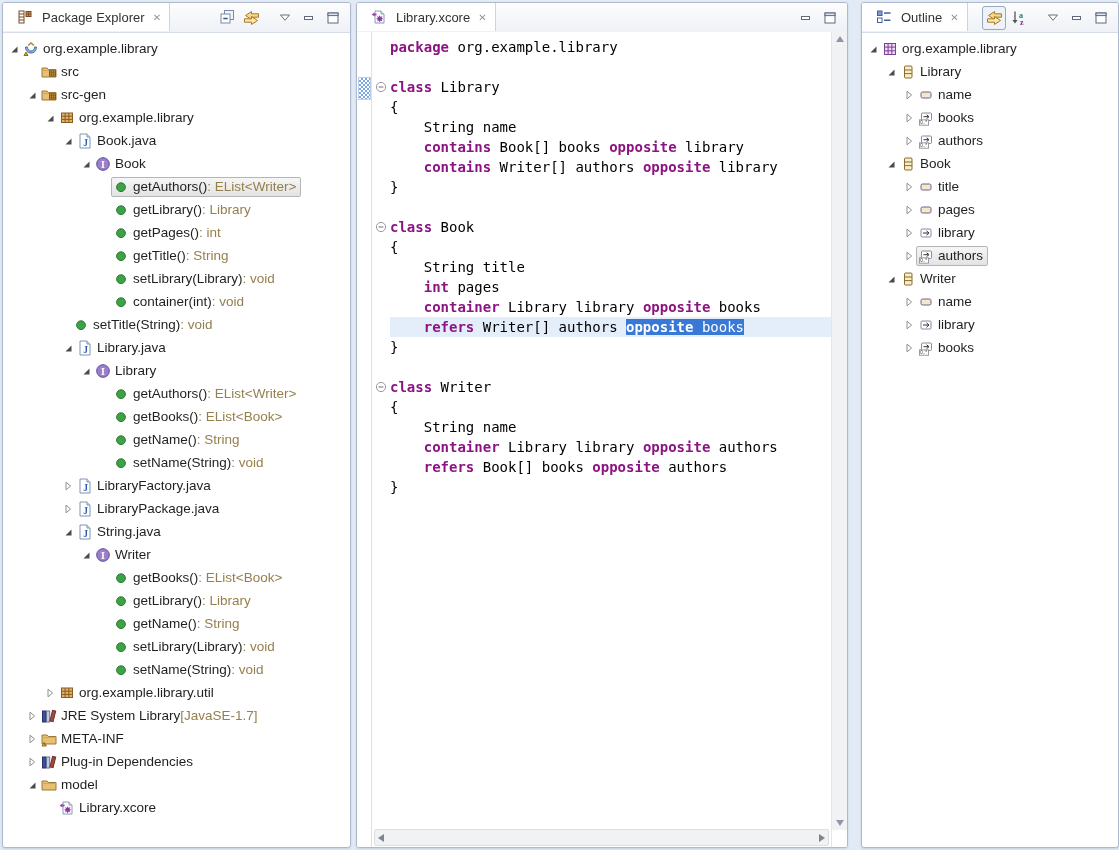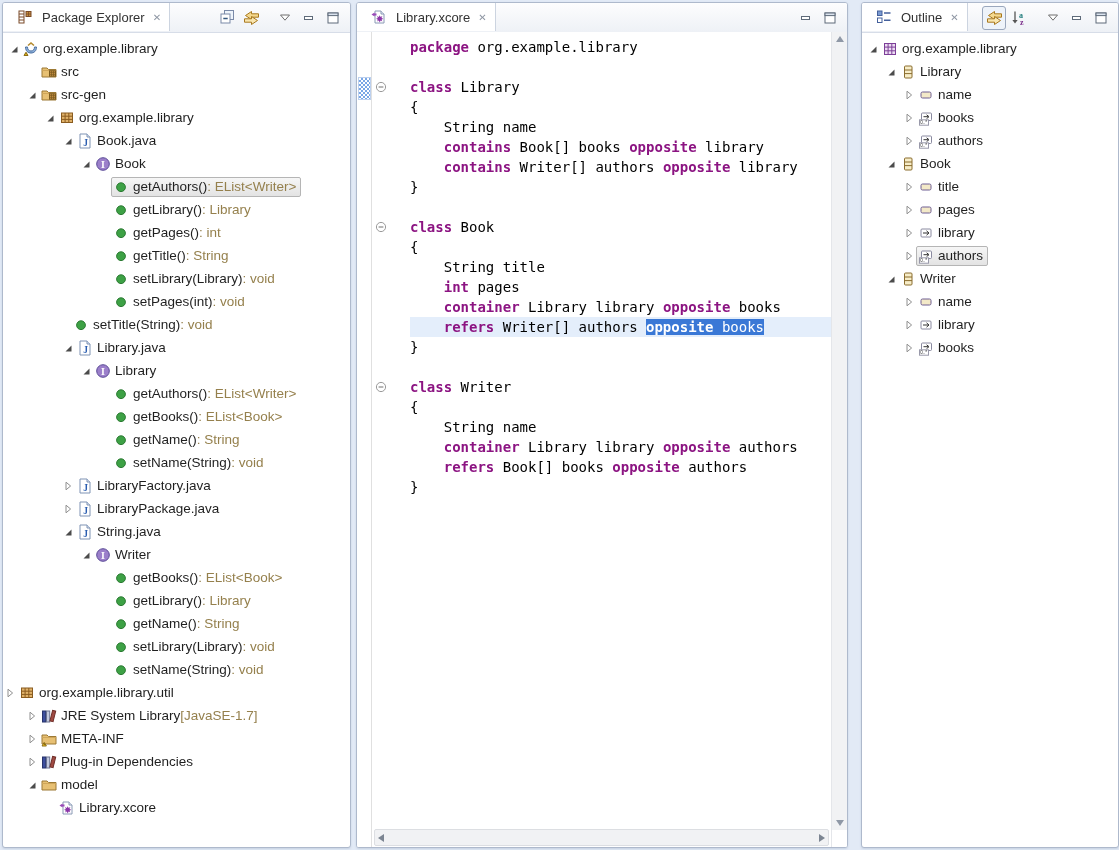--- a/index.html
+++ b/index.html
@@ -24,21 +24,21 @@
   .selwrap{display:inline-flex;align-items:center;padding:1px 4px 1px 1px;border:1px solid transparent;border-radius:2px;}
   .selwrap.selected{background:linear-gradient(#f6f6f6,#e3e3e3);border-color:#b5b5b5;}
   .lbl{color:#1f1f1f;}
   .sfx{color:#95804d;}
 
   .ebody{position:absolute;top:29px;left:0;right:0;bottom:0;display:flex;background:#fff;}
   .ruler{width:14px;flex:0 0 14px;background:#fff;border-right:1px solid #e0e0e0;position:relative;}
   .range-marker{position:absolute;left:1px;width:11px;height:21px;border:1px solid #bcd0ee;background-color:#fff;background-image:linear-gradient(45deg,#7aa7e6 25%,transparent 25%,transparent 75%,#7aa7e6 75%),linear-gradient(45deg,#7aa7e6 25%,transparent 25%,transparent 75%,#7aa7e6 75%);background-size:4px 4px;background-position:0 0,2px 2px;}
   .ecenter{flex:1;display:flex;flex-direction:column;min-width:0;}
   .code{flex:1;padding-top:5px;overflow:hidden;cursor:text;}
-  .cline{display:flex;height:20px;gap:20px;}
+  .cline{display:flex;height:20px;}
   .fold{width:18px;flex:0 0 18px;display:inline-flex;align-items:center;justify-content:center;background:#fff;}
   .ctext{flex:1;white-space:pre;font-family:"DejaVu Sans Mono",monospace;font-size:14px;line-height:20px;color:#000;}
   .cline.current .ctext{background:#e4eefb;}
   .tok-kw{color:#8c1482;font-weight:bold;}
   .tok-pl{color:#000;}
   .tok-selkw{background:#3a78d6;color:#fff;font-weight:bold;}
   .tok-selpl{background:#3a78d6;color:#fff;}
 
   .hscroll{height:15px;flex:0 0 15px;background:#f1f2f4;border:1px solid #dcdee2;border-radius:2px;margin:1px 2px 1px 2px;display:flex;align-items:center;justify-content:space-between;padding:0 3px;}
   .vcol{width:15px;flex:0 0 15px;display:flex;flex-direction:column;border-left:1px solid #e4e6ea;}
@@ -266,21 +266,21 @@
         </span>
       </div>
       <div class="trow" style="padding-left:94px">
         <span class="twisty"></span>
         <span class="selwrap">
           <span class="ticon">
             <svg width="16" height="16" viewBox="0 0 16 16">
               <circle cx="8" cy="8.2" r="4.4" fill="#3da145" stroke="#2c7a33"></circle>
             </svg>
           </span>
-          <span class="lbl">setPages(int)</span>
+          <span class="lbl">container(int)</span>
           <span class="sfx"> : void</span>
         </span>
       </div>
       <div class="trow" style="padding-left:54px">
         <span class="twisty"></span>
         <span class="selwrap">
           <span class="ticon">
             <svg width="16" height="16" viewBox="0 0 16 16">
               <circle cx="8" cy="8.2" r="4.4" fill="#3da145" stroke="#2c7a33"></circle>
             </svg>
@@ -490,21 +490,21 @@
         <span class="selwrap">
           <span class="ticon">
             <svg width="16" height="16" viewBox="0 0 16 16">
               <circle cx="8" cy="8.2" r="4.4" fill="#3da145" stroke="#2c7a33"></circle>
             </svg>
           </span>
           <span class="lbl">setName(String)</span>
           <span class="sfx"> : void</span>
         </span>
       </div>
-      <div class="trow" style="">
+      <div class="trow" style="padding-left:40px">
         <span class="twisty">
           <svg width="10" height="10" viewBox="0 0 10 10">
             <path d="M3 1.2 L7.6 5 L3 8.8 Z" fill="#fff" stroke="#8f8f8f"></path>
           </svg>
         </span>
         <span class="selwrap">
           <span class="ticon">
             <svg width="16" height="16" viewBox="0 0 16 16">
               <g transform="translate(2.5,3)">
                 <rect width="11" height="9.5" fill="#e0b26a" stroke="#8a5c20"></rect>

